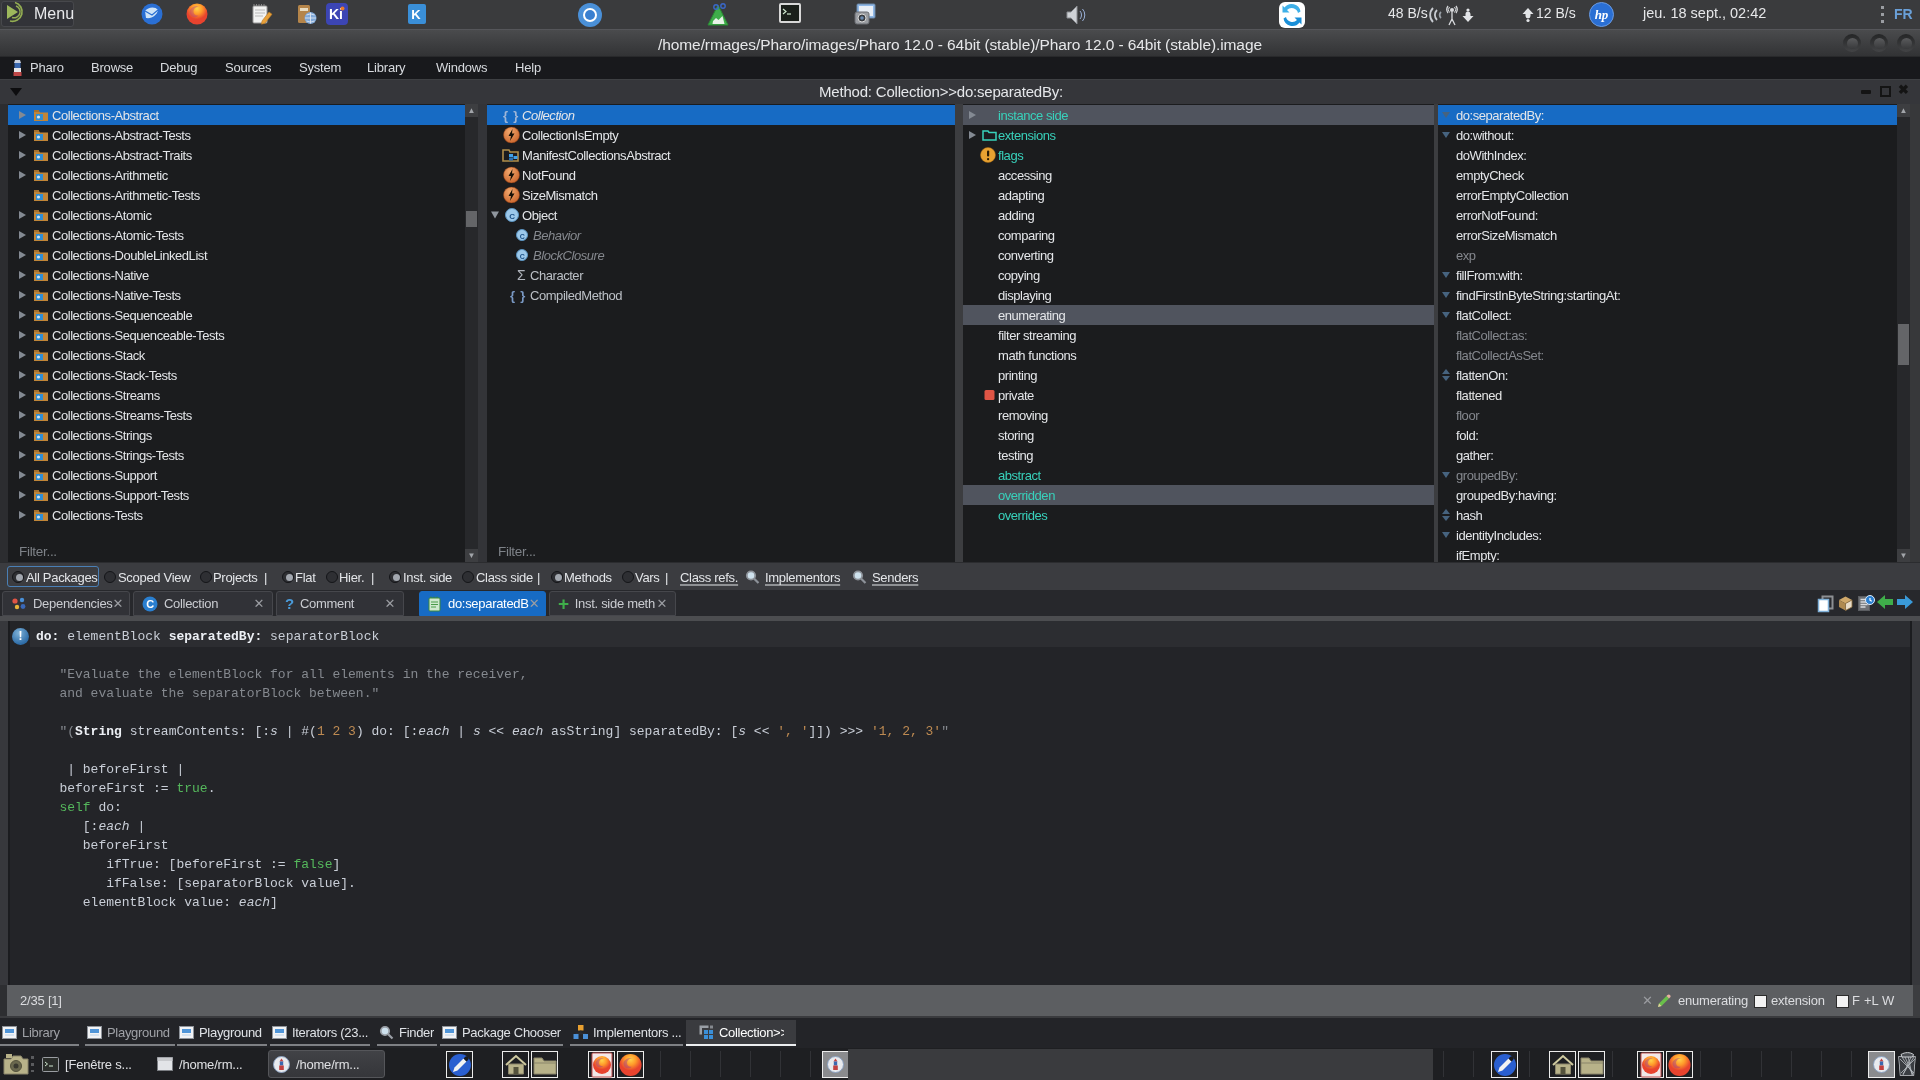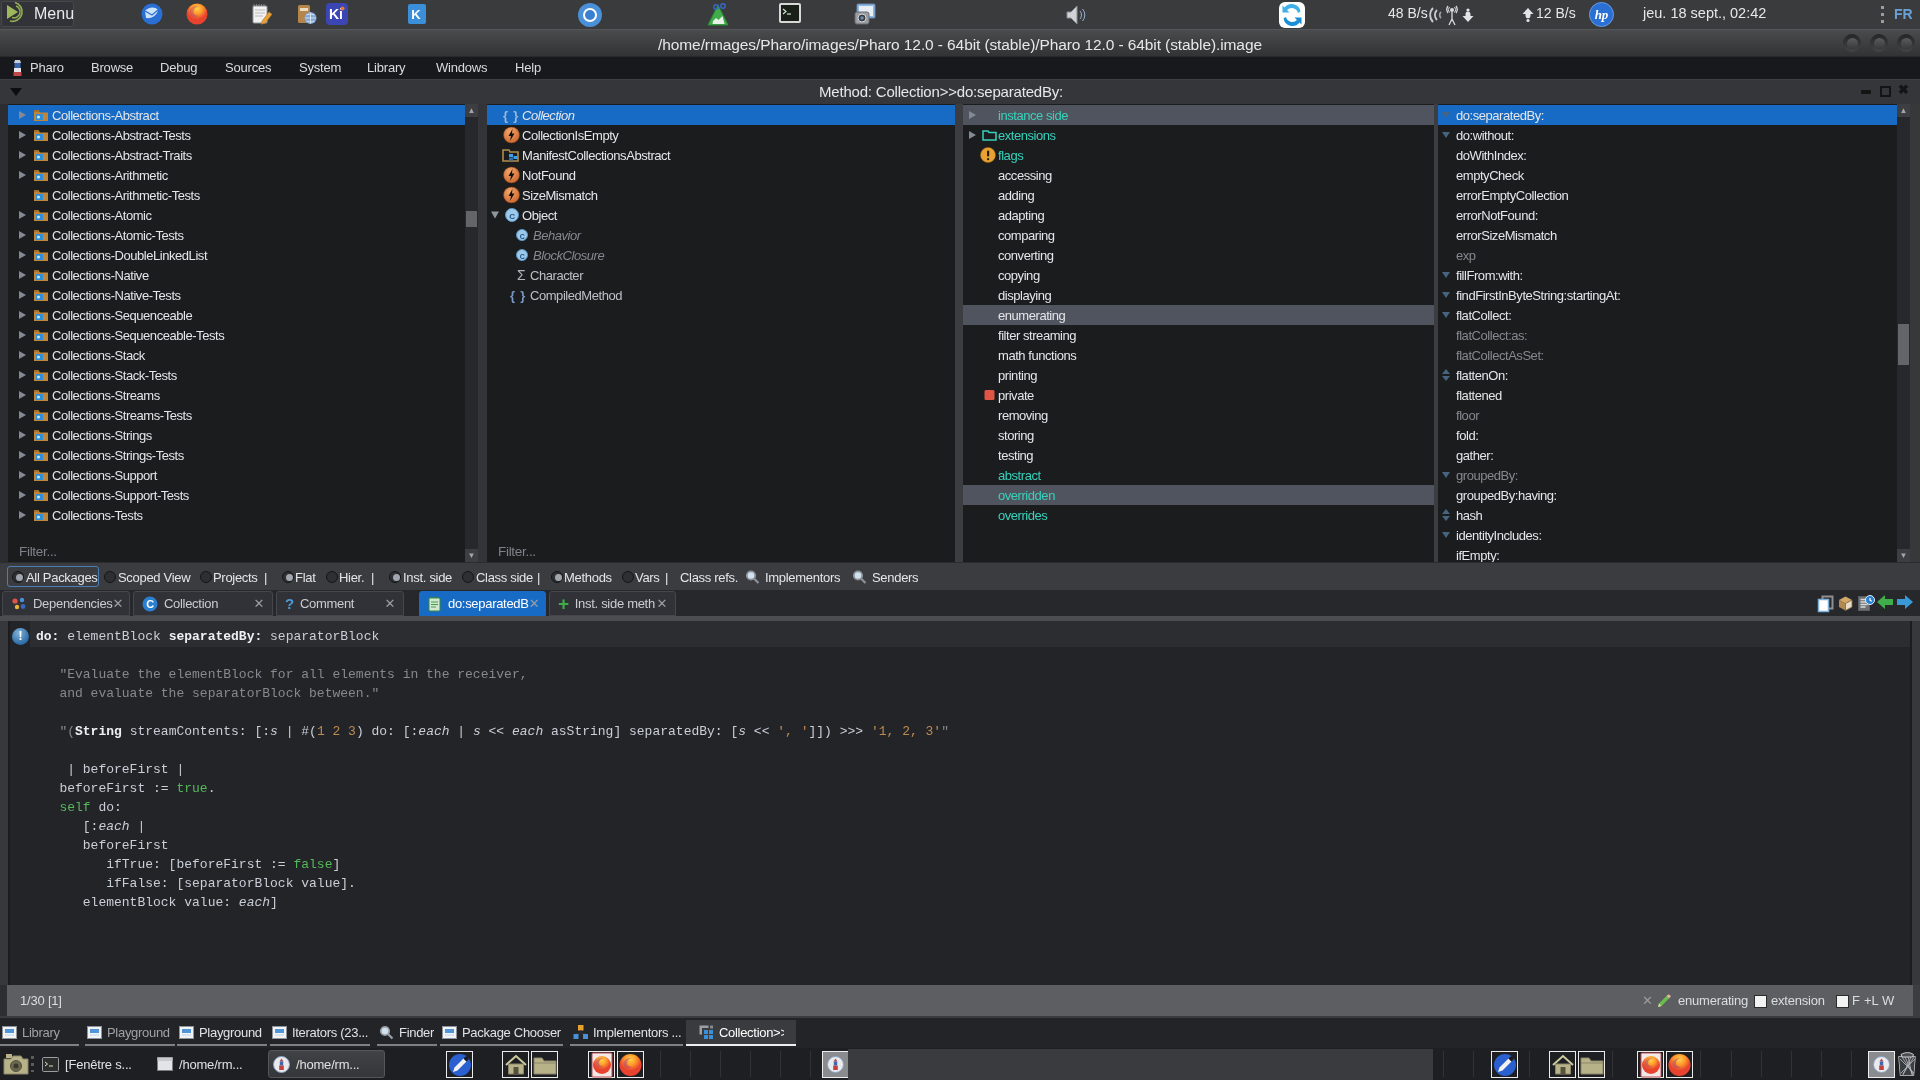--- a/index.html
+++ b/index.html
@@ -36,21 +36,21 @@
 .filter{position:absolute;left:0;bottom:0;height:20px;width:100%;color:#7e8288;font-size:13.5px;letter-spacing:-0.3px;line-height:19px;padding-left:11px}
 
 .sbar{position:absolute;top:0;width:13px;height:458px;background:#27282b}
 .sbtn{position:absolute;left:0;width:13px;height:13px;background:#3d3e41;color:#a2a5aa;font-size:8px;text-align:center;line-height:13px}
 .sthumb{position:absolute;left:1px;width:11px;background:#646568}
 
 #radiobar{left:0;top:562px;width:1920px;height:28px;background:#3b3c40;border-top:1px solid #2b2c2f;font-size:13px;letter-spacing:-0.3px;color:#e3e5e8}
 #radiobar .it{position:absolute;top:50%;transform:translateY(-50%);display:inline-flex;align-items:center}
 .radio{width:12px;height:12px;border-radius:50%;background:#2e2f33;border:1.5px solid #141518;display:inline-block;position:relative}
 .radio.on:after{content:"";position:absolute;left:2.5px;top:2.5px;width:7px;height:7px;border-radius:50%;background:#a2a7af}
-.ulink{text-underline-offset:3px}
+.ulink{text-decoration:underline;text-underline-offset:3px}
 
 #tabbar{left:0;top:590px;width:1920px;height:28px;background:#27282c}
 .tab{position:absolute;top:1px;height:25px;background:#313237;border:1px solid #46474c;border-radius:3px 3px 0 0;display:flex;align-items:center;font-size:13px;letter-spacing:-0.3px;color:#caccd1}
 .tab.active{background:#176bc4;border-color:#176bc4;color:#fff}
 .tab .x{color:#9b9da2;font-size:13px;margin-left:auto}
 
 #editor{left:0;top:616px;width:1920px;height:369px;background:#37383c}
 #edstrip{position:absolute;left:0;top:0;width:1920px;height:5px;background:#4c4d50}
 #edinner{position:absolute;left:8px;top:5px;width:1904px;height:364px;background:#232428}
 #curline{position:absolute;left:22px;top:0;right:0;height:26px;background:#2c2d31}
@@ -606,24 +606,24 @@
                 <rect x="7" y="3.5" width="2.2" height="6" rx="1" fill="#2a1c06"></rect>
                 <rect x="7" y="11" width="2.2" height="2.2" rx="1" fill="#2a1c06"></rect>
               </svg>
             </span>
             <span style="left:35px;color:#38d1bb">flags</span>
           </div>
           <div class="row ">
             <span style="left:35px">accessing</span>
           </div>
           <div class="row ">
+            <span style="left:35px">adapting</span>
+          </div>
+          <div class="row ">
             <span style="left:35px">adding</span>
-          </div>
-          <div class="row ">
-            <span style="left:35px">adapting</span>
           </div>
           <div class="row ">
             <span style="left:35px">comparing</span>
           </div>
           <div class="row ">
             <span style="left:35px">converting</span>
           </div>
           <div class="row ">
             <span style="left:35px">copying</span>
           </div>
@@ -914,21 +914,21 @@
       beforeFirst
          ifTrue: [beforeFirst := <span class="g">false</span>]
          ifFalse: [separatorBlock value].
       elementBlock value: <span class="i">each</span>]</div>
       </div>
     </div>
     <div id="statusbar" class="abs">
       <div class="abs" style="left:0;top:0;width:7px;height:33px;background:#2d2e31"></div>
       <div class="abs" style="left:1913px;top:0;width:7px;height:33px;background:#3c3d40"></div>
       <div class="abs" style="left:0;top:31px;width:1920px;height:2px;background:#3a3b3e"></div>
-      <span class="abs" style="left:20px;top:8px">1/30 [1]</span>
+      <span class="abs" style="left:20px;top:8px">2/35 [1]</span>
       <span class="abs" style="left:1642px;top:8px;color:#9b9da1">✕</span>
       <span class="abs" style="left:1656px;top:9px"><svg width="15" height="15" viewBox="0 0 15 15">
           <path d="M2 13 l1 -3.5 l7.5 -7.5 l2.5 2.5 l-7.5 7.5 z" fill="#6abf4b"></path>
           <path d="M10.5 2 l2.5 2.5 l1 -1 a1.5 1.5 0 0 0 -2.5 -2.5 z" fill="#e8b0a0"></path>
           <path d="M2 13 l1 -3.5 l1.2 1.2 1.3 1.3 z" fill="#e8cfa0"></path>
         </svg></span>
       <span class="abs" style="left:1678px;top:8px">enumerating</span>
       <span class="abs chk" style="left:1754px;top:10px"></span>
       <span class="abs" style="left:1771px;top:8px">extension</span>
       <span class="abs chk" style="left:1836px;top:10px"></span>

